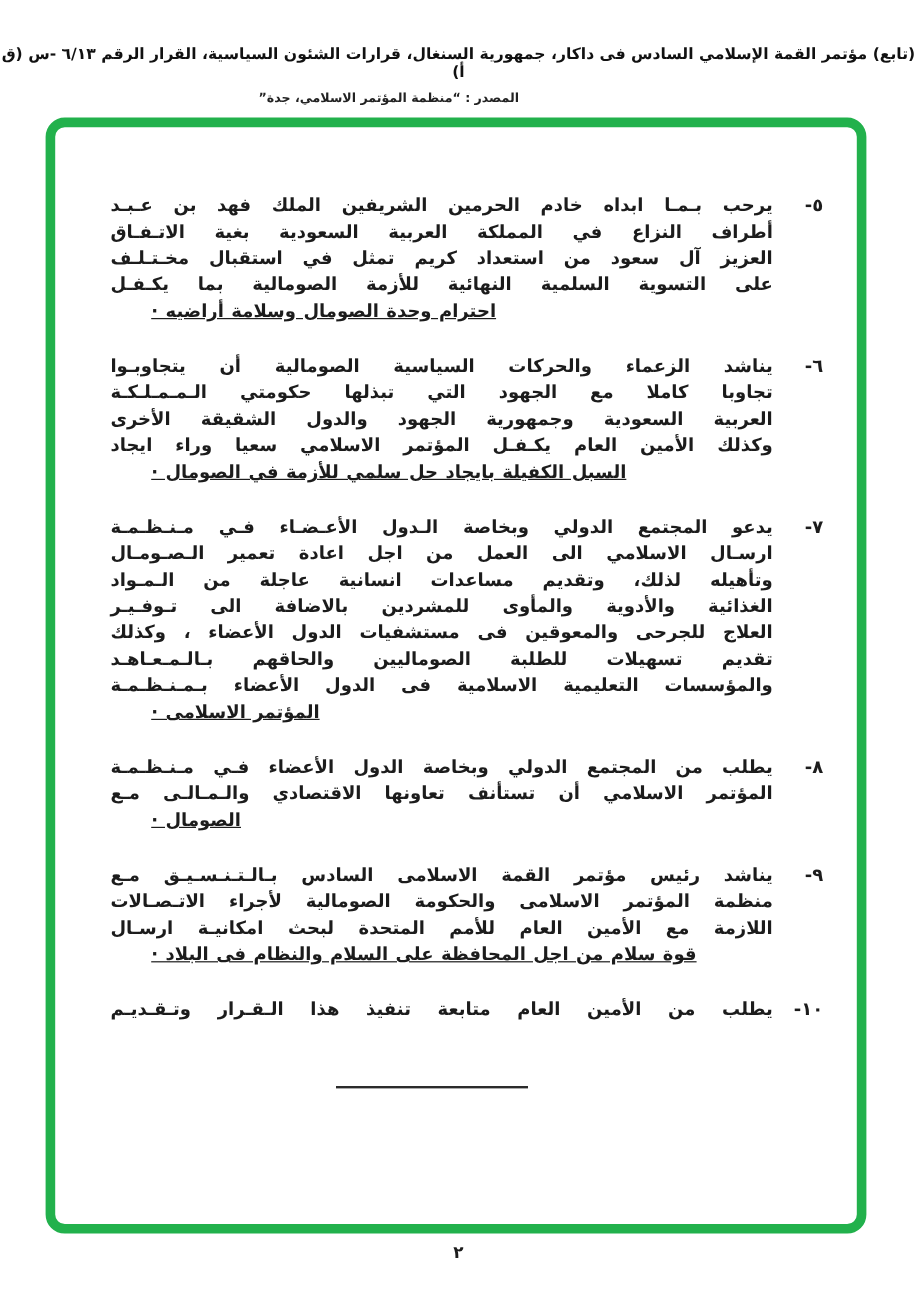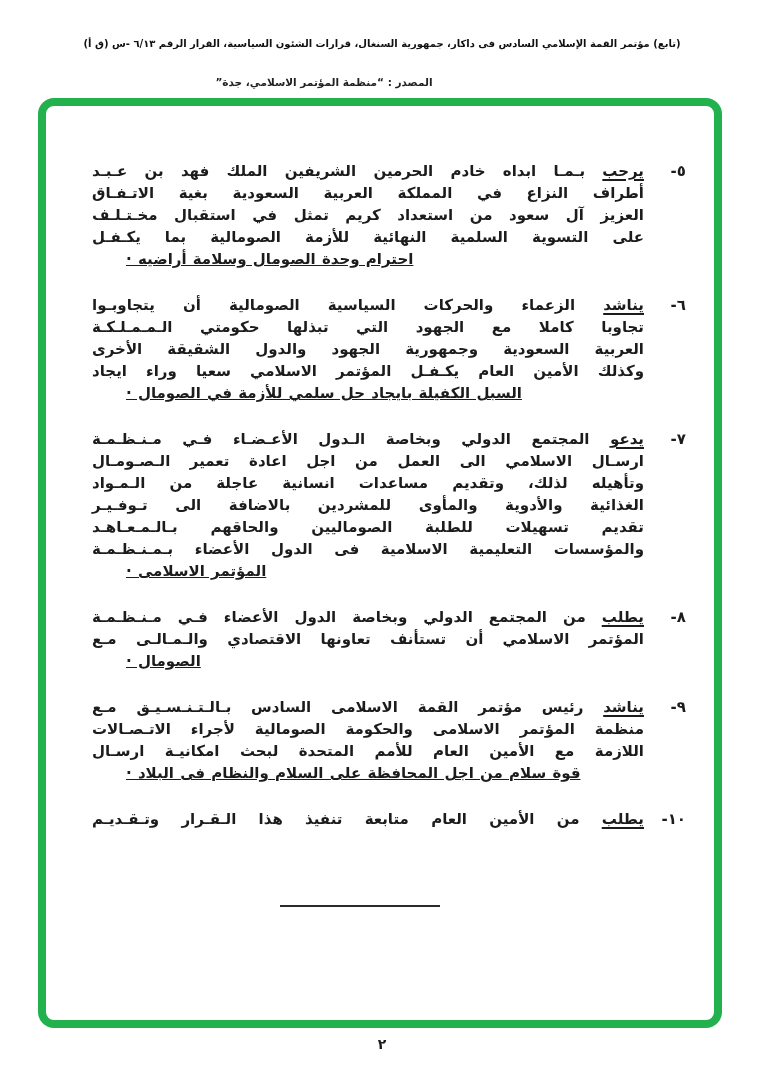--- a/index.html
+++ b/index.html
@@ -8,21 +8,21 @@
     width:764px;height:1082px;
     background:#ffffff;
     font-family:"DejaVu Sans",sans-serif;
     color:#1c1c1c;
     overflow:hidden;
   }
   
   .hdr1{
     position:absolute;top:38px;left:0;width:764px;
     direction:rtl;text-align:center;
-    font-size:10px;font-weight:bold;letter-spacing:0px;
+    font-size:13px;font-weight:bold;letter-spacing:0px;
     color:#111;
   }
   .hdr2{
     position:absolute;top:76px;left:-58px;width:764px;
     direction:rtl;text-align:center;
     font-size:10.5px;font-weight:bold;
     color:#222;
   }
   
   .frame{
@@ -54,21 +54,20 @@
     text-align:justify;
     text-align-last:justify;
     word-spacing:1px;
   }
   .line.last{
     text-align-last:left;
     padding-left:34px;
     text-decoration:underline;
   }
   .lead{
-    text-decoration:underline;
     text-underline-offset:3px;
     text-decoration-thickness:1.5px;
   }
   
   .divider{
     position:absolute;left:280px;top:905px;
     width:160px;height:2px;
     background:#2b2b2b;
   }
   .pagenum{
@@ -107,20 +106,21 @@
             <div class="line last">السبل الكفيلة بايجاد حل سلمي للأزمة في الصومال ·</div>
           </div>
         </div>
         <div class="item">
           <div class="item-num">٧-</div>
           <div class="item-text">
             <div class="line"><span class="lead">يدعو</span> المجتمع الدولي وبخاصة الـدول الأعـضـاء فـي مـنـظـمـة</div>
             <div class="line">ارسـال الاسلامي الى العمل من اجل اعادة تعمير الـصـومـال</div>
             <div class="line">وتأهيله لذلك، وتقديم مساعدات انسانية عاجلة من الـمـواد</div>
             <div class="line">الغذائية والأدوية والمأوى للمشردين بالاضافة الى تـوفـيـر</div>
+            <div class="line">العلاج للجرحى والمعوقين فى مستشفيات الدول الأعضاء ، وكذلك</div>
             <div class="line">تقديم تسهيلات للطلبة الصوماليين والحاقهم بـالـمـعـاهـد</div>
             <div class="line">والمؤسسات التعليمية الاسلامية فى الدول الأعضاء بـمـنـظـمـة</div>
             <div class="line last">المؤتمر الاسلامى ·</div>
           </div>
         </div>
         <div class="item">
           <div class="item-num">٨-</div>
           <div class="item-text">
             <div class="line"><span class="lead">يطلب</span> من المجتمع الدولي وبخاصة الدول الأعضاء فـي مـنـظـمـة</div>
             <div class="line">المؤتمر الاسلامي أن تستأنف تعاونها الاقتصادي والـمـالـى مـع</div>

